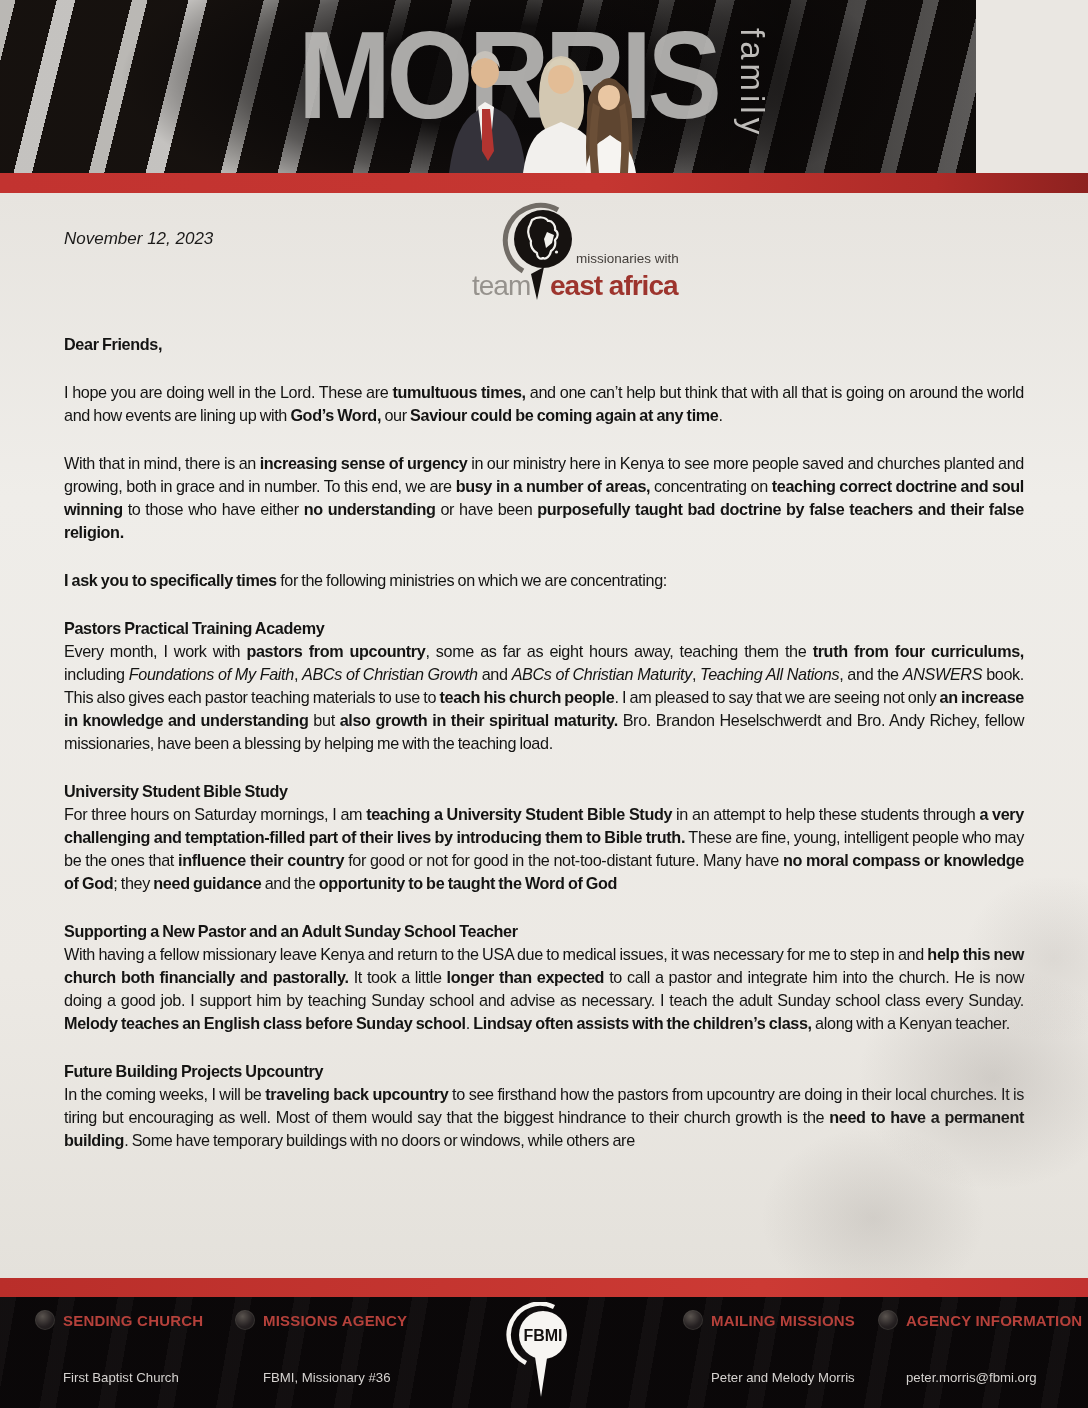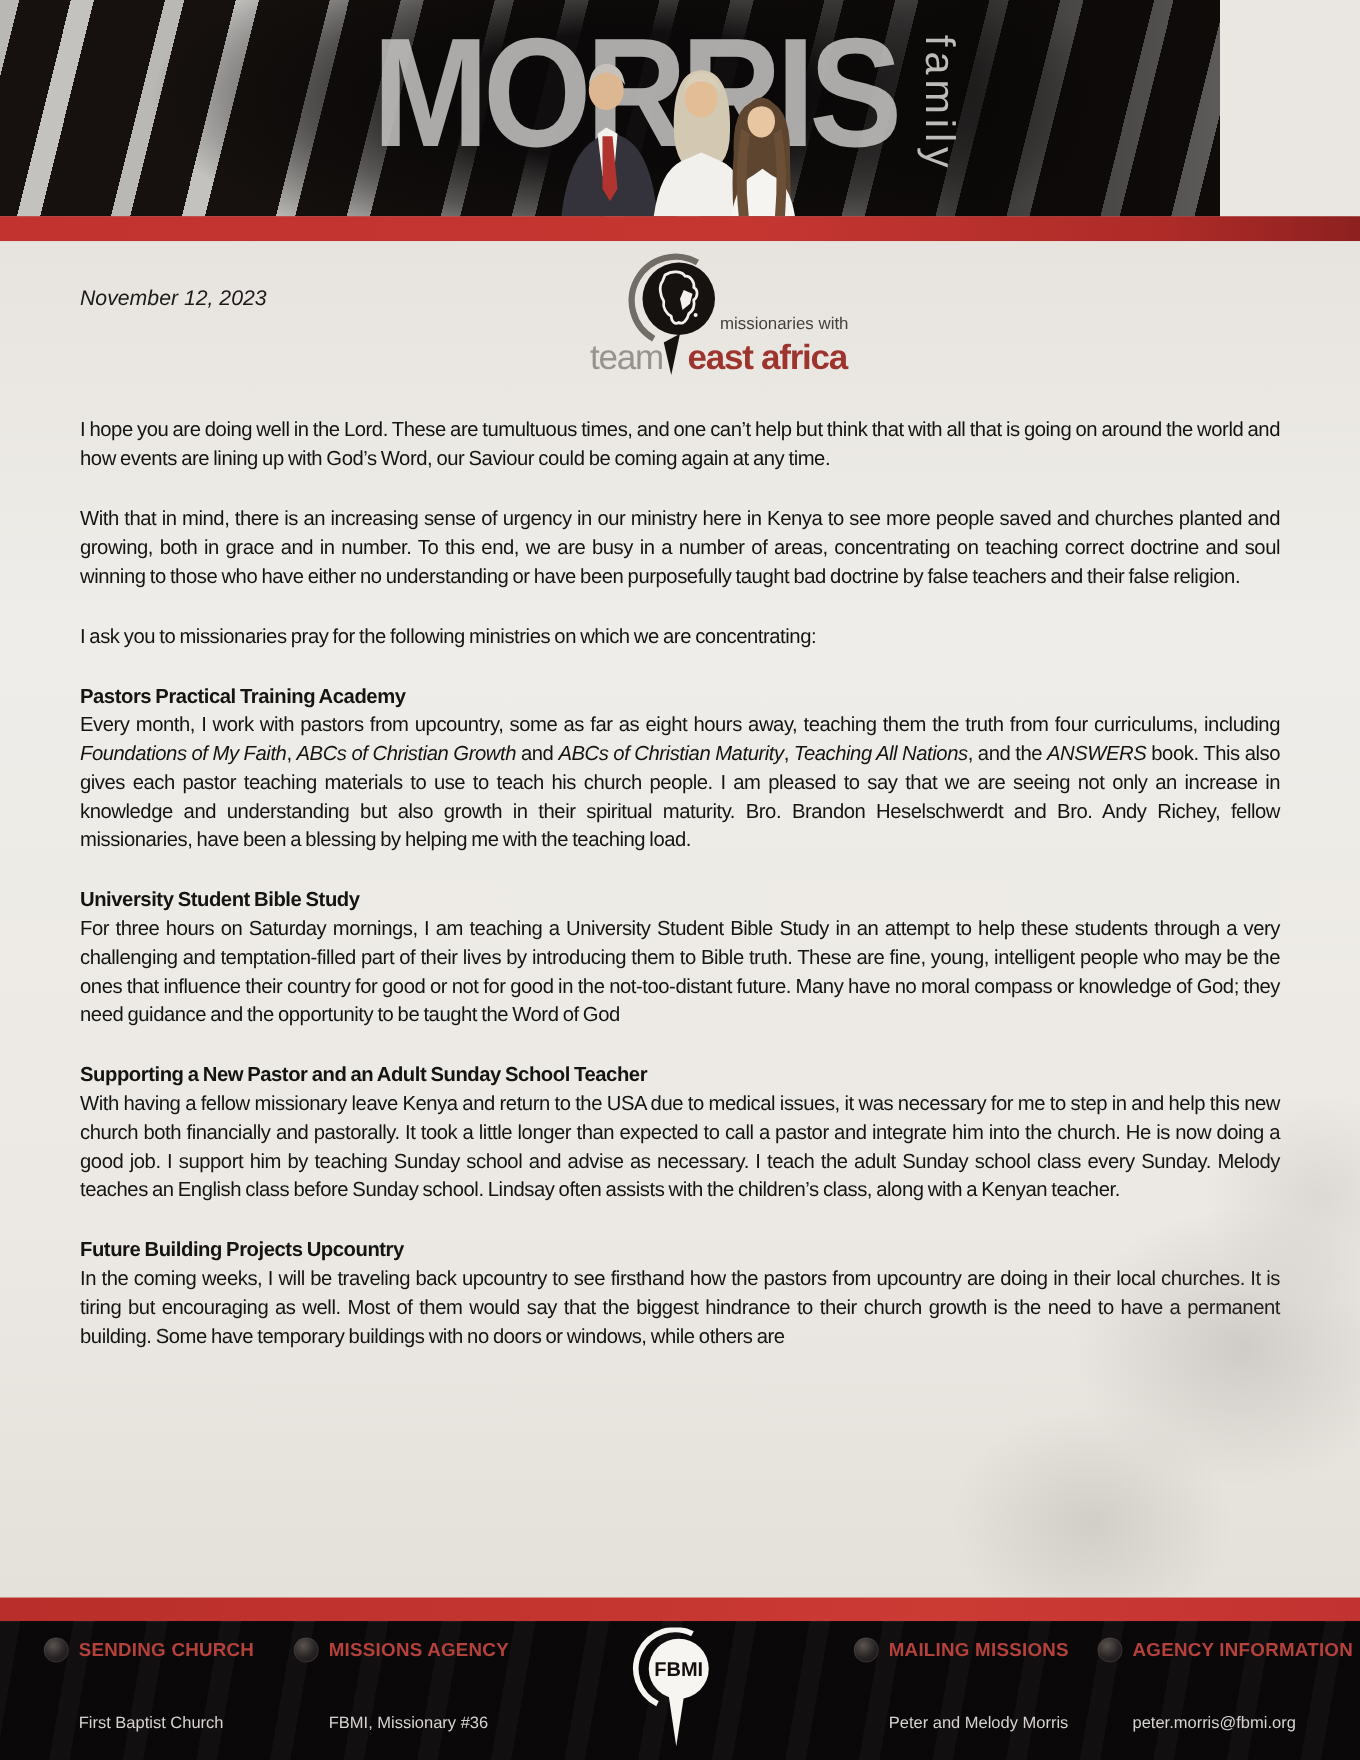--- a/index.html
+++ b/index.html
@@ -62,21 +62,21 @@
   
   .letter {
     position:absolute; left:64px; top:140px; width:960px;
     font-size:16.2px; line-height:23px; color:#141413;
     letter-spacing:-0.35px; word-spacing:-0.8px; text-align:justify;
   }
   .salutation { font-weight:bold; margin-bottom:25px; text-align:left; }
   .block { margin-bottom:25px; }
   .block:last-child { margin-bottom:16px; }
   .sec-heading { font-weight:bold; text-align:left; }
-  .letter b { font-weight:normal; }
+  .letter b { font-weight:bold; }
   .letter i { font-style:italic; }
 
   
   .footer {
     position:absolute; top:1297px; left:0; width:1088px; height:111px; overflow:hidden;
     background-color:#0c0a0b;
     background-image:
       linear-gradient(rgba(10,7,8,0.82),rgba(10,7,8,0.82)),
       repeating-linear-gradient(100deg,#3a3536 0 16px,#0c0a0b 16px 58px);
     color:#d6d3d0;
@@ -138,29 +138,30 @@
         <path d="M-11,-19 C -5,-23 3,-22 5,-18 C 9,-19 13,-13 12,-9 C 16,-7 15,-1 12,1 C 13,6 11,10 8,12 C 7,17 3,21 0,19 C -3,21 -6,18 -6,14 C -10,12 -13,7 -12,2 C -15,-3 -16,-10 -13,-14 Z" fill="none" stroke="#f3f1ed" stroke-width="2.2" stroke-linejoin="round"></path>
         <polygon points="4,-7 11,-4 9,4 3,9 1,0" fill="#f3f1ed"></polygon>
         <circle cx="13.5" cy="13" r="1.6" fill="#f3f1ed"></circle>
       </g>
       <text x="108" y="62" font-size="13.5" fill="#45403c">missionaries with</text>
       <text x="4" y="94" font-size="28" letter-spacing="-1" fill="#96928d">team</text>
       <text x="82" y="94" font-size="28" letter-spacing="-1" font-weight="bold" fill="#9d342d">east africa</text>
     </svg>
 
     <div class="letter">
+      <div class="salutation">Dear Friends,</div>
 
       <div class="block">
         <p><span>I hope you are doing well in the Lord. These are </span><b>tumultuous times,</b><span> and one can’t help but think that with all that is going on around the world and how events are lining up with </span><b>God’s Word,</b><span> our </span><b>Saviour could be coming again at any time</b><span>.</span></p>
       </div>
       <div class="block">
         <p><span>With that in mind, there is an </span><b>increasing sense of urgency</b><span> in our ministry here in Kenya to see more people saved and churches planted and growing, both in grace and in number. To this end, we are </span><b>busy in a number of areas,</b><span> concentrating on </span><b>teaching correct doctrine and soul winning</b><span> to those who have either </span><b>no understanding</b><span> or have been </span><b>purposefully taught bad doctrine by false teachers and their false religion.</b></p>
       </div>
       <div class="block">
-        <p><b>I ask you to missionaries pray</b><span> for the following ministries on which we are concentrating:</span></p>
+        <p><b>I ask you to specifically times</b><span> for the following ministries on which we are concentrating:</span></p>
       </div>
 
       <div class="block">
         <div class="sec-heading">Pastors Practical Training Academy</div>
         <p><span>Every month, I work with </span><b>pastors from upcountry</b><span>, some as far as eight hours away, teaching them the </span><b>truth from four curriculums,</b><span> including </span><i>Foundations of My Faith</i><span>, </span><i>ABCs of Christian Growth</i><span> and </span><i>ABCs of Christian Maturity</i><span>, </span><i>Teaching All Nations</i><span>, and the </span><i>ANSWERS</i><span> book. This also gives each pastor teaching materials to use to </span><b>teach his church people</b><span>. I am pleased to say that we are seeing not only </span><b>an increase in knowledge and understanding</b><span> but </span><b>also growth in their spiritual maturity.</b><span> Bro. Brandon Heselschwerdt and Bro. Andy Richey, fellow missionaries, have been a blessing by helping me with the teaching load.</span></p>
       </div>
       <div class="block">
         <div class="sec-heading">University Student Bible Study</div>
         <p><span>For three hours on Saturday mornings, I am </span><b>teaching a University Student Bible Study</b><span> in an attempt to help these students through </span><b>a very challenging and temptation-filled part of their lives by introducing them to Bible truth.</b><span> These are fine, young, intelligent people who may be the ones that </span><b>influence their country</b><span> for good or not for good in the not-too-distant future. Many have </span><b>no moral compass or knowledge of God</b><span>; they </span><b>need guidance</b><span> and the </span><b>opportunity to be taught the Word of God</b></p>
       </div>

